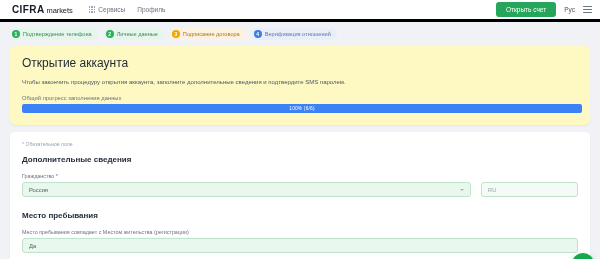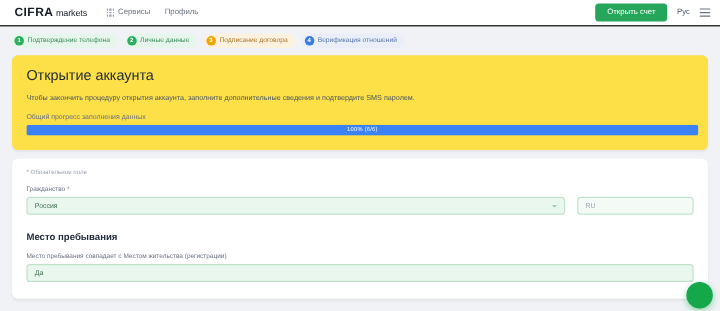--- a/index.html
+++ b/index.html
@@ -12,21 +12,21 @@
     -webkit-font-smoothing: antialiased;
   }
 
   
   .header {
     height: 22px;
     background: #ffffff;
     display: flex;
     align-items: center;
     padding: 0 8px 0 12px;
-    border-bottom: 1px solid #000000;
+    border-bottom: 3px solid #000000;
     position: relative;
     z-index: 5;
   }
   .logo {
     display: flex; align-items: baseline; gap: 2px;
     letter-spacing: -0.2px;
   }
   .logo-mark {
     font-size: 10px; font-weight: 700; color: #151b26;
     letter-spacing: 0.4px;
@@ -103,21 +103,21 @@
   .s-done .step-num   { background: #2cb05f; }
   .s-active .step-num { background: #f0a500; }
   .s-todo .step-num   { background: #3c7de0; }
   .step-label { font-size: 5.6px; white-space: nowrap; }
   .s-done .step-label   { color: #3b8a59; }
   .s-active .step-label { color: #a9762a; }
   .s-todo .step-label   { color: #5d79ad; }
 
   
   .card {
-    background: #fde047;
+    background: #fef9c3;
     border-radius: 5px;
     box-shadow: 0 1px 2px rgba(16,24,40,.06);
     padding: 10px 8px 12px 12px;
     margin-bottom: 7px;
   }
   .title {
     font-size: 12px; font-weight: 400; color: #1f2937;
     margin-bottom: 8px;
   }
   .lede {
@@ -265,20 +265,21 @@
     <div class="progress-track">
       <div class="progress-fill" id="progress-fill" style="width: 100%;">
         <span class="progress-text">100% (6/6)</span>
       </div>
     </div>
   </div>
 
   <div class="form-card">
     <div class="required-note">* Обязательное поле</div>
 
+    <div class="section-title">Дополнительные сведения</div>
 
     <div class="field-row">
       <div class="field grow">
         <div class="field-label">
           <span>Гражданство</span>
           <span class="star">*</span>
         </div>
         <div class="control wide">
           <span>Россия</span>
           <span class="chev"></span>

